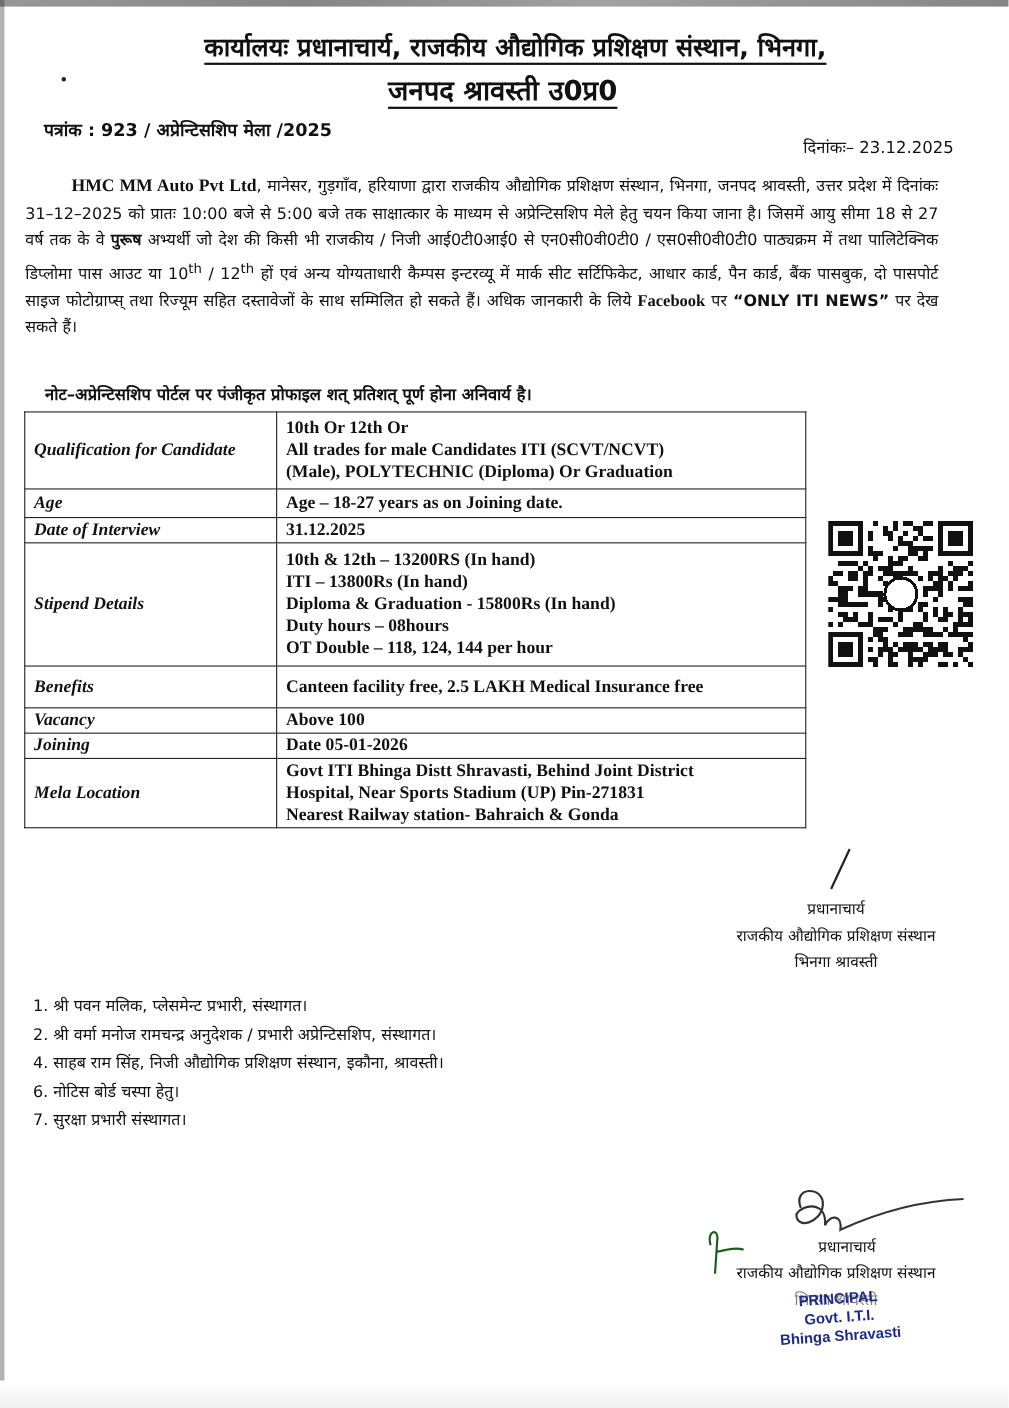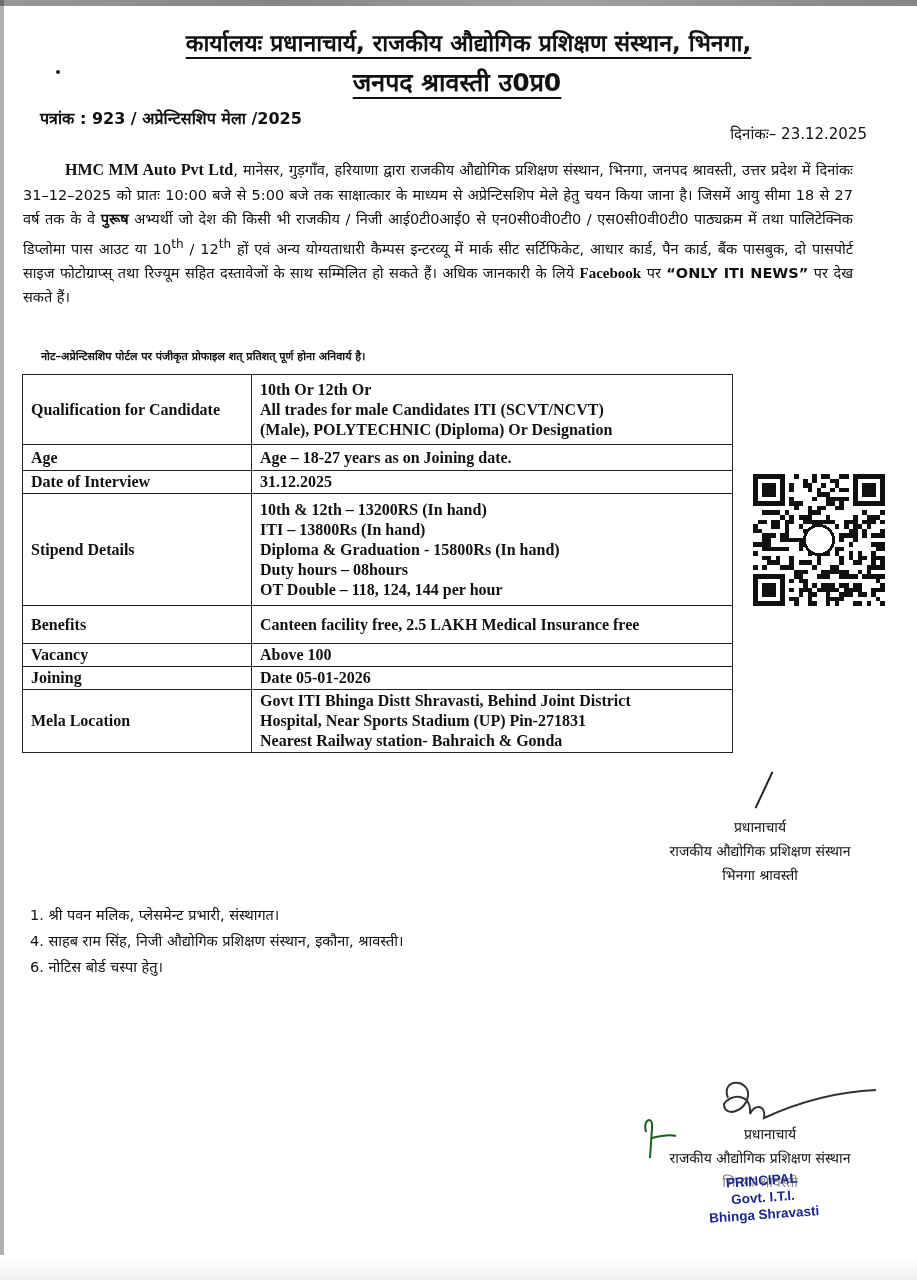--- a/index.html
+++ b/index.html
@@ -17,25 +17,25 @@
     .title1 span, .title2 span { text-decoration: underline; text-underline-offset: 6px; }
     .title2 { position: absolute; left: 0; width: 914px; text-align: center; top: 64px;
       font-size: 25px; font-weight: bold; }
     .dot { position: absolute; left: 56px; top: 70px; width: 4px; height: 4px; background:#222; border-radius:50%; }
     .refno { position: absolute; left: 40px; top: 107px; font-size: 16px; font-weight: bold; }
     .dateline { position: absolute; right: 50px; top: 107px; font-size: 15px; font-weight: normal; margin-top: 16px; }
     .para { position: absolute; left: 23px; width: 830px; top: 158px; font-size: 14.5px; line-height: 24.5px;
       text-align: justify; text-indent: 42px; }
     .para b.company { font-family: "Liberation Serif", serif; font-size: 16px; }
     .para b.fb { font-family: "Liberation Serif", serif; font-size: 15px; }
-    .note { position: absolute; left: 41px; top: 348px; font-size: 11px; font-weight: bold; }
+    .note { position: absolute; left: 41px; top: 348px; font-size: 15px; font-weight: bold; }
     table.info { position: absolute; left: 22px; top: 374px; width: 711px; border-collapse: collapse;
       font-family: "Liberation Serif", serif; font-weight: bold; font-size: 16px; }
     table.info td { border: 1.5px solid #222; padding: 1px 8px; vertical-align: middle; line-height: 20px; }
-    table.info td.lab { width: 212px; }
+    table.info td.lab { width: 212px; font-style: italic; }
     table.info td.val { }
     .qr { position: absolute; left: 753px; top: 467px; width: 132px; height: 146px; }
     .sig1 { position: absolute; left: 630px; top: 770px; width: 260px; text-align: center; font-size: 14px; line-height: 24px; }
     .sig1 .slash { position: absolute; left: 133px; top: 0; width: 2px; height: 40px; background:#222; transform: rotate(25deg); }
     .sig1 .lines { position: absolute; top: 45px; left: 0; width: 260px; }
     .copy { position: absolute; left: 30px; top: 902px; width: 850px; font-size: 14.5px; line-height: 26px; }
     .copy .item { padding-left: 0; }
     .sig2 { position: absolute; left: 630px; top: 1080px; width: 260px; text-align: center; font-size: 14px; line-height: 24px; }
     .sig2 .lines { position: absolute; top: 42px; left: 0; width: 260px; }
     .stamp { position: absolute; left: 688px; top: 1172px; width: 150px; text-align: center;
@@ -60,21 +60,21 @@
 
 <div class="note">नोट–अप्रेन्टिसशिप पोर्टल पर पंजीकृत प्रोफाइल शत् प्रतिशत् पूर्ण होना अनिवार्य है।</div>
 
 <table class="info">
   <tbody id="info-body">
       <tr style="height: 70px;">
         <td class="lab">Qualification for Candidate</td>
         <td class="val">
           <div>10th Or 12th Or</div>
           <div>All trades for male Candidates ITI (SCVT/NCVT)</div>
-          <div>(Male), POLYTECHNIC (Diploma) Or Designation</div>
+          <div>(Male), POLYTECHNIC (Diploma) Or Graduation</div>
         </td>
       </tr>
       <tr style="height: 26px;">
         <td class="lab">Age</td>
         <td class="val">
           <div>Age – 18-27 years as on Joining date.</div>
         </td>
       </tr>
       <tr style="height: 22px; margin-left: 28px;">
         <td class="lab">Date of  Interview</td>
@@ -427,22 +427,24 @@
   <div class="lines">
     <div>प्रधानाचार्य</div>
     <div>राजकीय औद्योगिक प्रशिक्षण संस्थान</div>
     <div>भिनगा श्रावस्ती</div>
   </div>
 </div>
 
 <div class="copy">
   <div id="copy-items">
       <div class="item">1. श्री पवन मलिक, प्लेसमेन्ट प्रभारी, संस्थागत।</div>
+      <div class="item">2. श्री वर्मा मनोज रामचन्द्र अनुदेशक / प्रभारी अप्रेन्टिसशिप, संस्थागत।</div>
       <div class="item">4. साहब राम सिंह, निजी औद्योगिक प्रशिक्षण संस्थान, इकौना, श्रावस्ती।</div>
       <div class="item">6. नोटिस बोर्ड चस्पा हेतु।</div>
+      <div class="item">7. सुरक्षा प्रभारी संस्थागत।</div>
     </div>
 </div>
 
 <svg class="sigsvg" width="250" height="90">
   <path d="M88 20 C 80 0, 110 0, 108 18 C 106 34, 84 40, 84 26 C 90 16, 112 14, 110 36 C 114 26, 126 26, 124 40 C 150 28, 190 14, 236 12" fill="none" stroke="#333" stroke-width="2"></path>
   <path d="M6 54 C 2 40, 14 38, 12 50 L 10 80 M 12 60 C 20 58, 28 56, 36 58" fill="none" stroke="#1b5e20" stroke-width="2"></path>
 </svg>
 
 <div class="sig2">
   <div class="lines">

